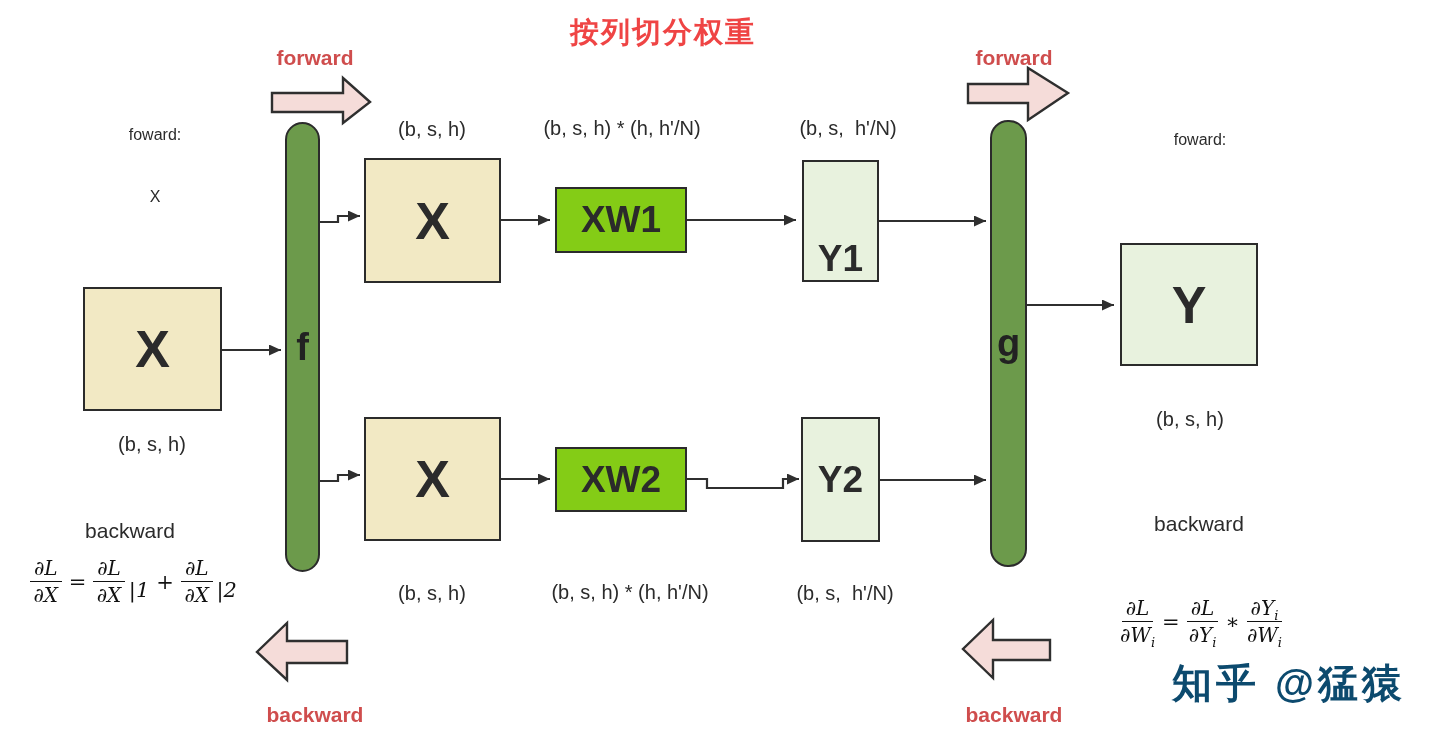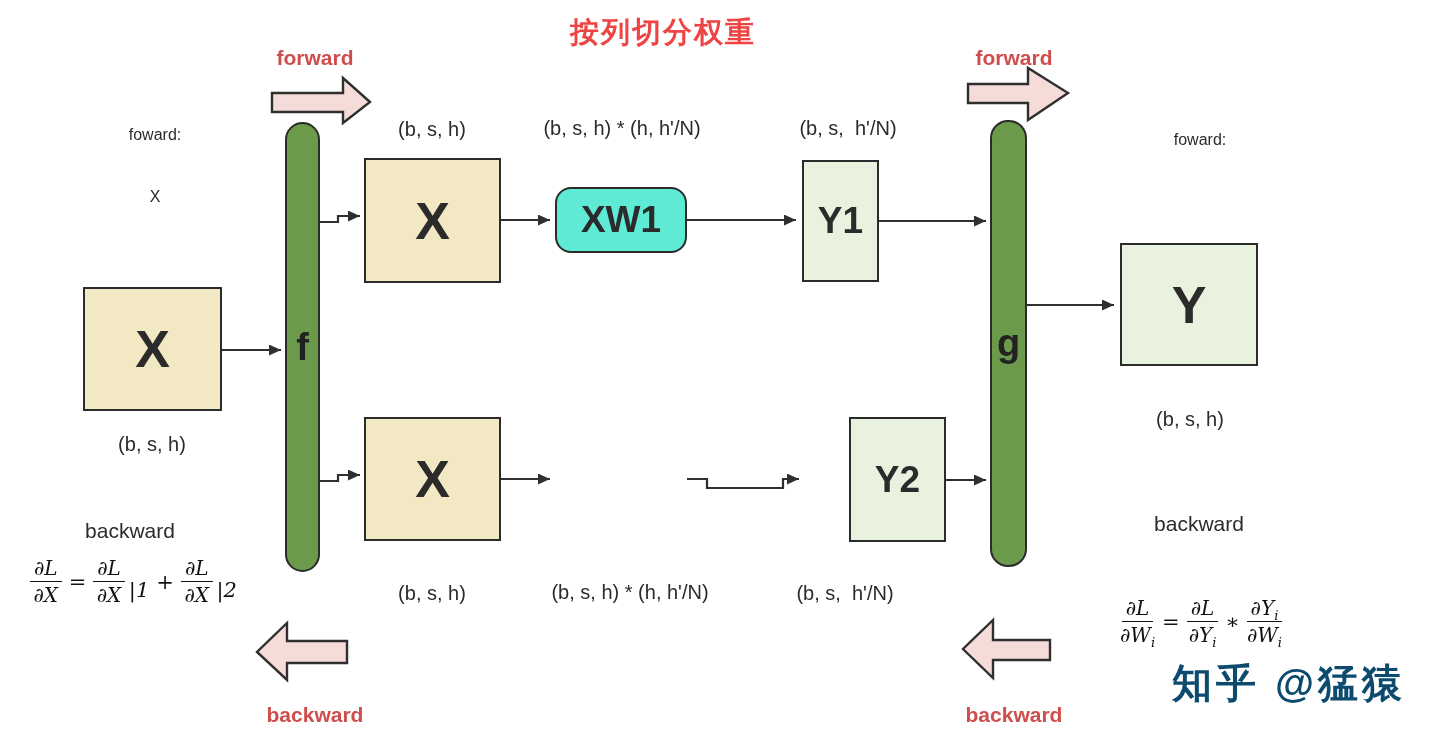--- a/index.html
+++ b/index.html
@@ -10,21 +10,21 @@
   .abs{position:absolute;}
   .title{
     position:absolute;left:483px;top:13px;width:360px;text-align:center;
     font-size:29px;font-weight:700;color:#ef4444;letter-spacing:2px;
   }
   .node{
     position:absolute;box-sizing:border-box;border:2.5px solid #2b2b2b;
     display:flex;align-items:center;justify-content:center;color:#2b2b2b;
   }
   .cream{background:#f2e9c4;}
-  .cyan{background:#5eead4;border-radius:16px;}
+  .cyan{background:#84cc16;}
   .lgreen{background:#e8f2de;}
   .big{font-size:52px;font-weight:700;}
   .mid{font-size:37px;font-weight:600;}
   .bar{
     position:absolute;box-sizing:border-box;border:2.5px solid #2b2b2b;
     border-radius:18px;background:#6c9a4b;display:flex;align-items:center;
     justify-content:center;font-size:38px;font-weight:700;color:#222;
   }
   .lbl{position:absolute;color:#2b2b2b;font-size:20px;text-align:center;white-space:pre;line-height:1.25;}
   .red{color:#cf4d4d;font-weight:700;font-size:21px;}
@@ -105,24 +105,27 @@
   </div>
   <div class="node cream big" style="left:364px;top:158px;width:137px;height:125px;">
     <span>X</span>
   </div>
   <div class="node cream big" style="left:364px;top:417px;width:137px;height:124px;">
     <span>X</span>
   </div>
   <div class="node cyan mid" style="left:555px;top:187px;width:132px;height:66px;">
     <span>XW1</span>
   </div>
-  <div class="node lgreen mid" style="left:802px;top:160px;width:77px;height:122px;">
+  <div class="node cyan mid" style="left:555px;top:447px;width:132px;height:65px;">
+    <span>XW2</span>
+  </div>
+  <div class="node lgreen mid" style="left:802px;top:160px;width:77px;height:122px;align-items:flex-end;">
     <span>Y1</span>
   </div>
-  <div class="node lgreen mid" style="left:801px;top:417px;width:97px;height:125px;margin-left:48px;">
+  <div class="node lgreen mid" style="left:801px;top:417px;width:79px;height:125px;">
     <span>Y2</span>
   </div>
   <div class="node lgreen big" style="left:1120px;top:243px;width:138px;height:123px;">
     <span>Y</span>
   </div>
 
   <div class="lbl abs" style="left:82px;top:432px;width:140px;">(b, s, h)</div>
   <div class="lbl abs" style="left:352px;top:117px;width:160px;">(b, s, h)</div>
   <div class="lbl abs" style="left:512px;top:116px;width:220px;">(b, s, h) * (h, h'/N)</div>
   <div class="lbl abs" style="left:758px;top:116px;width:180px;">(b, s,  h'/N)</div>

